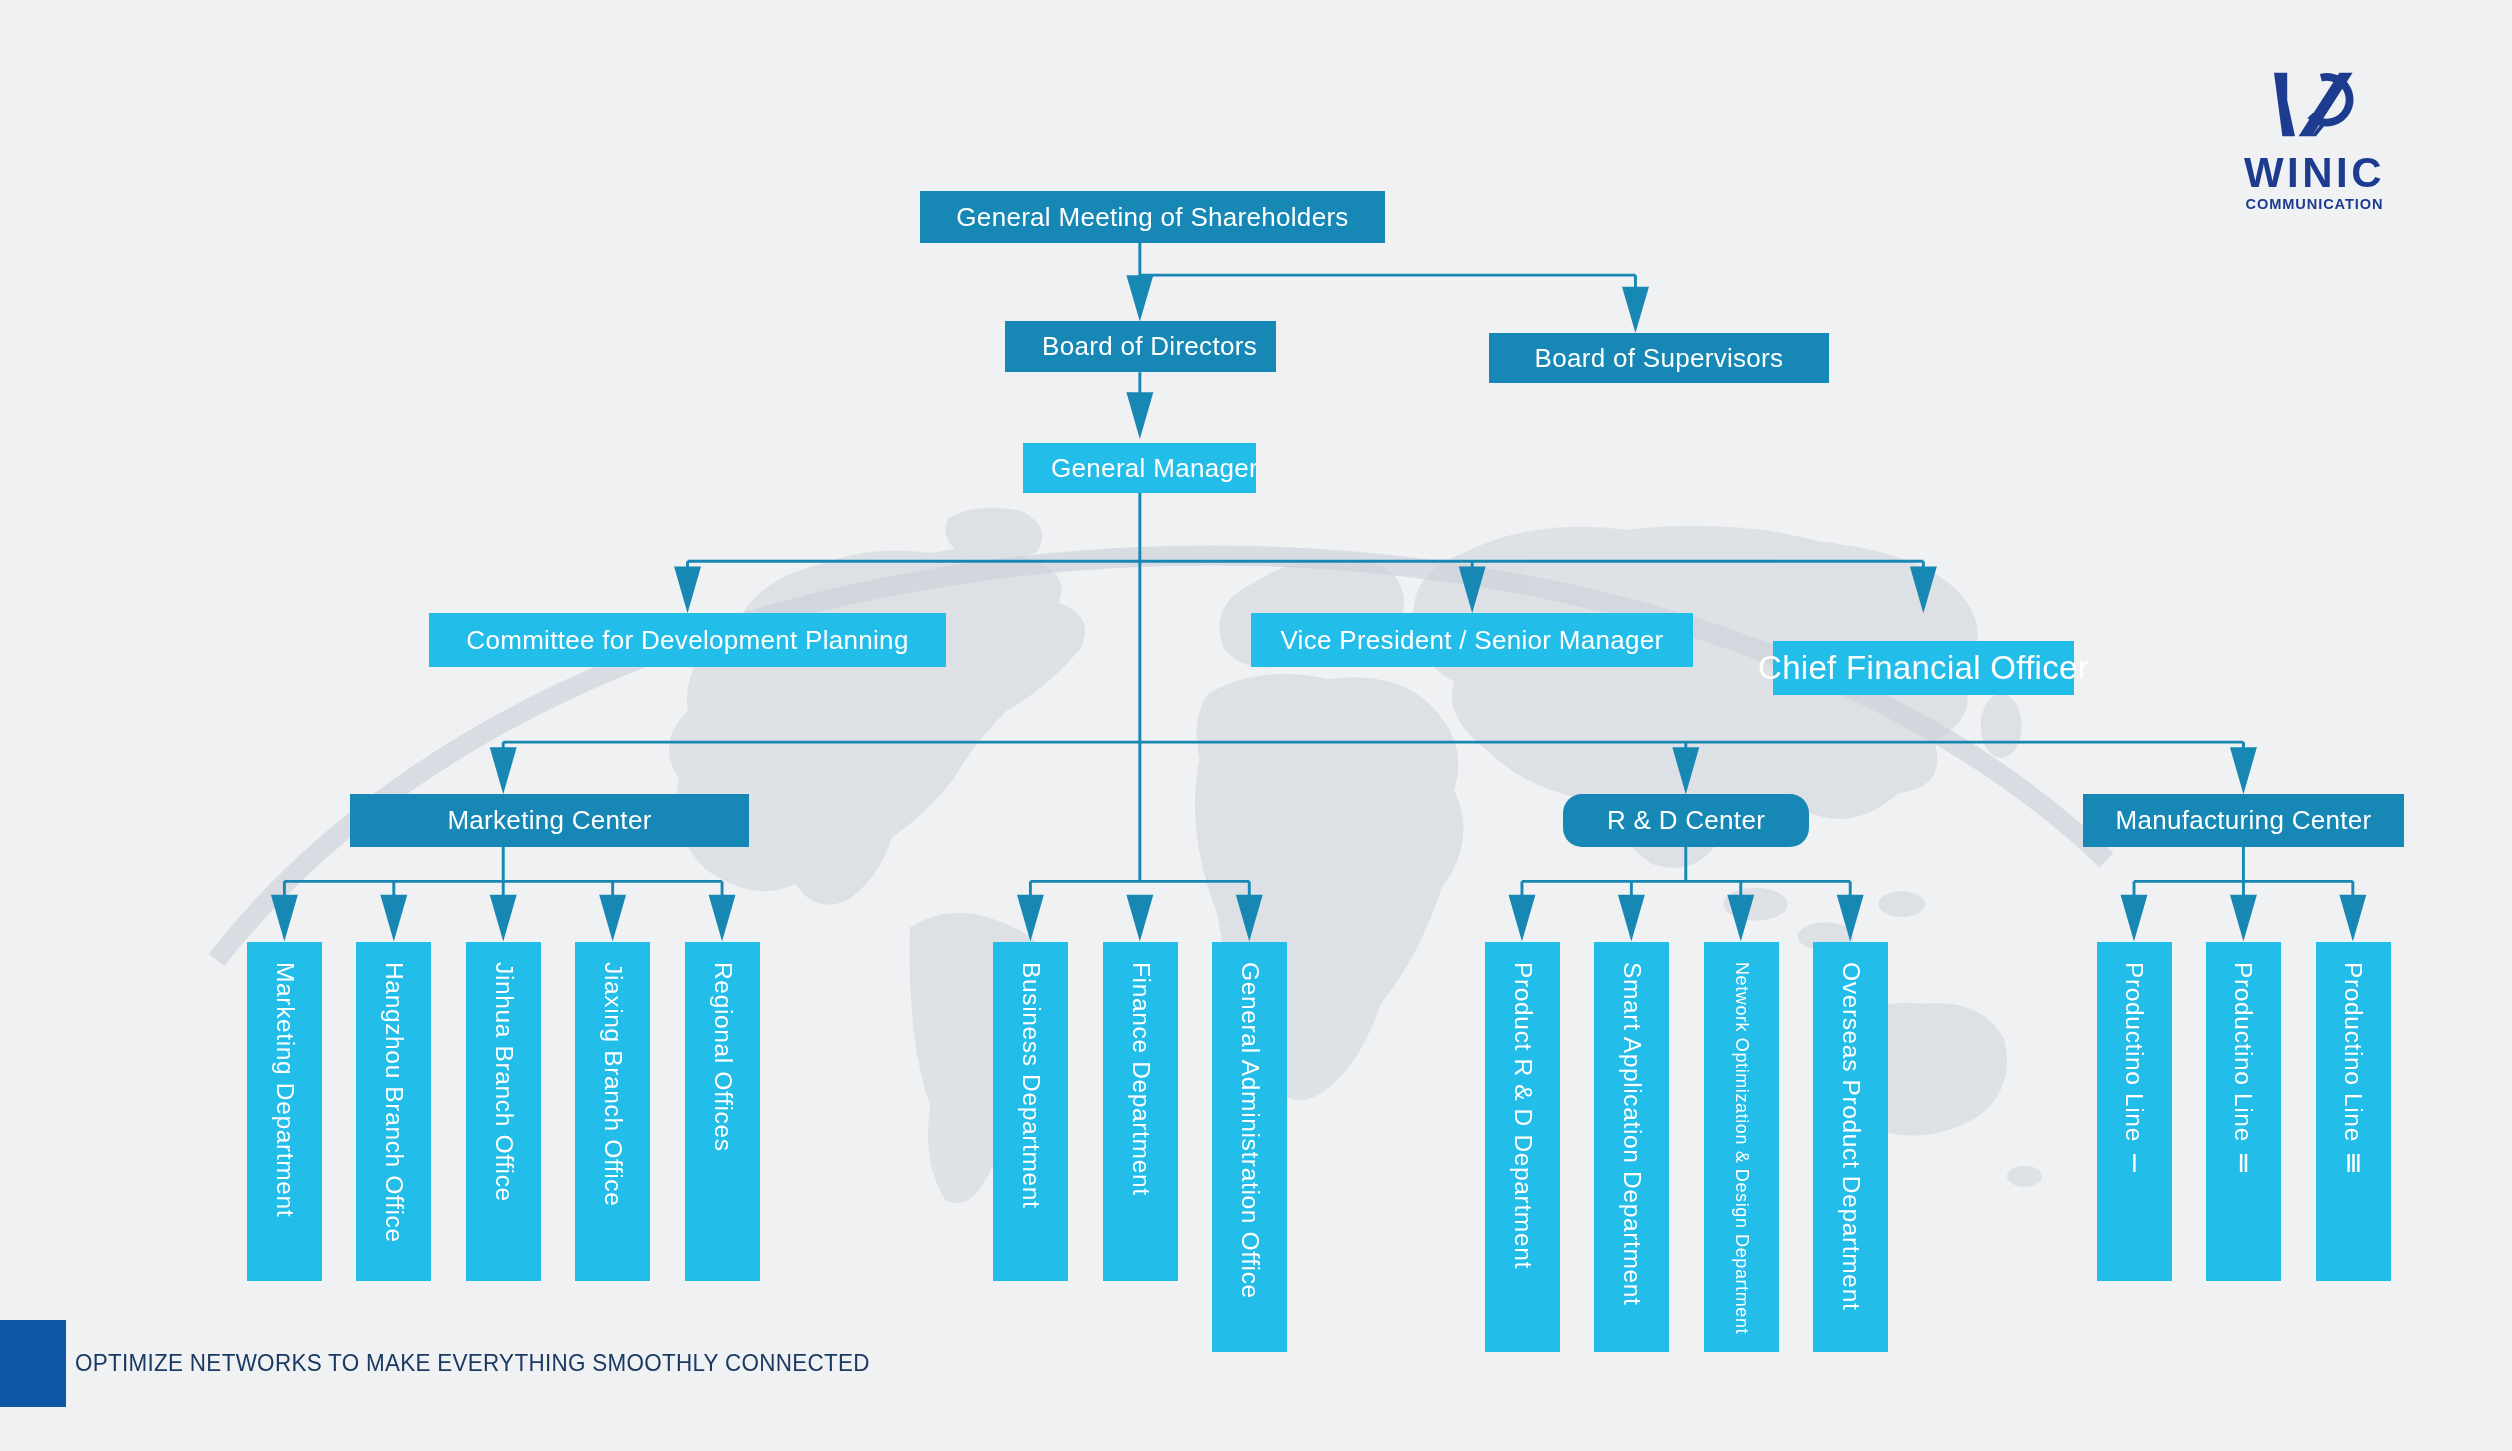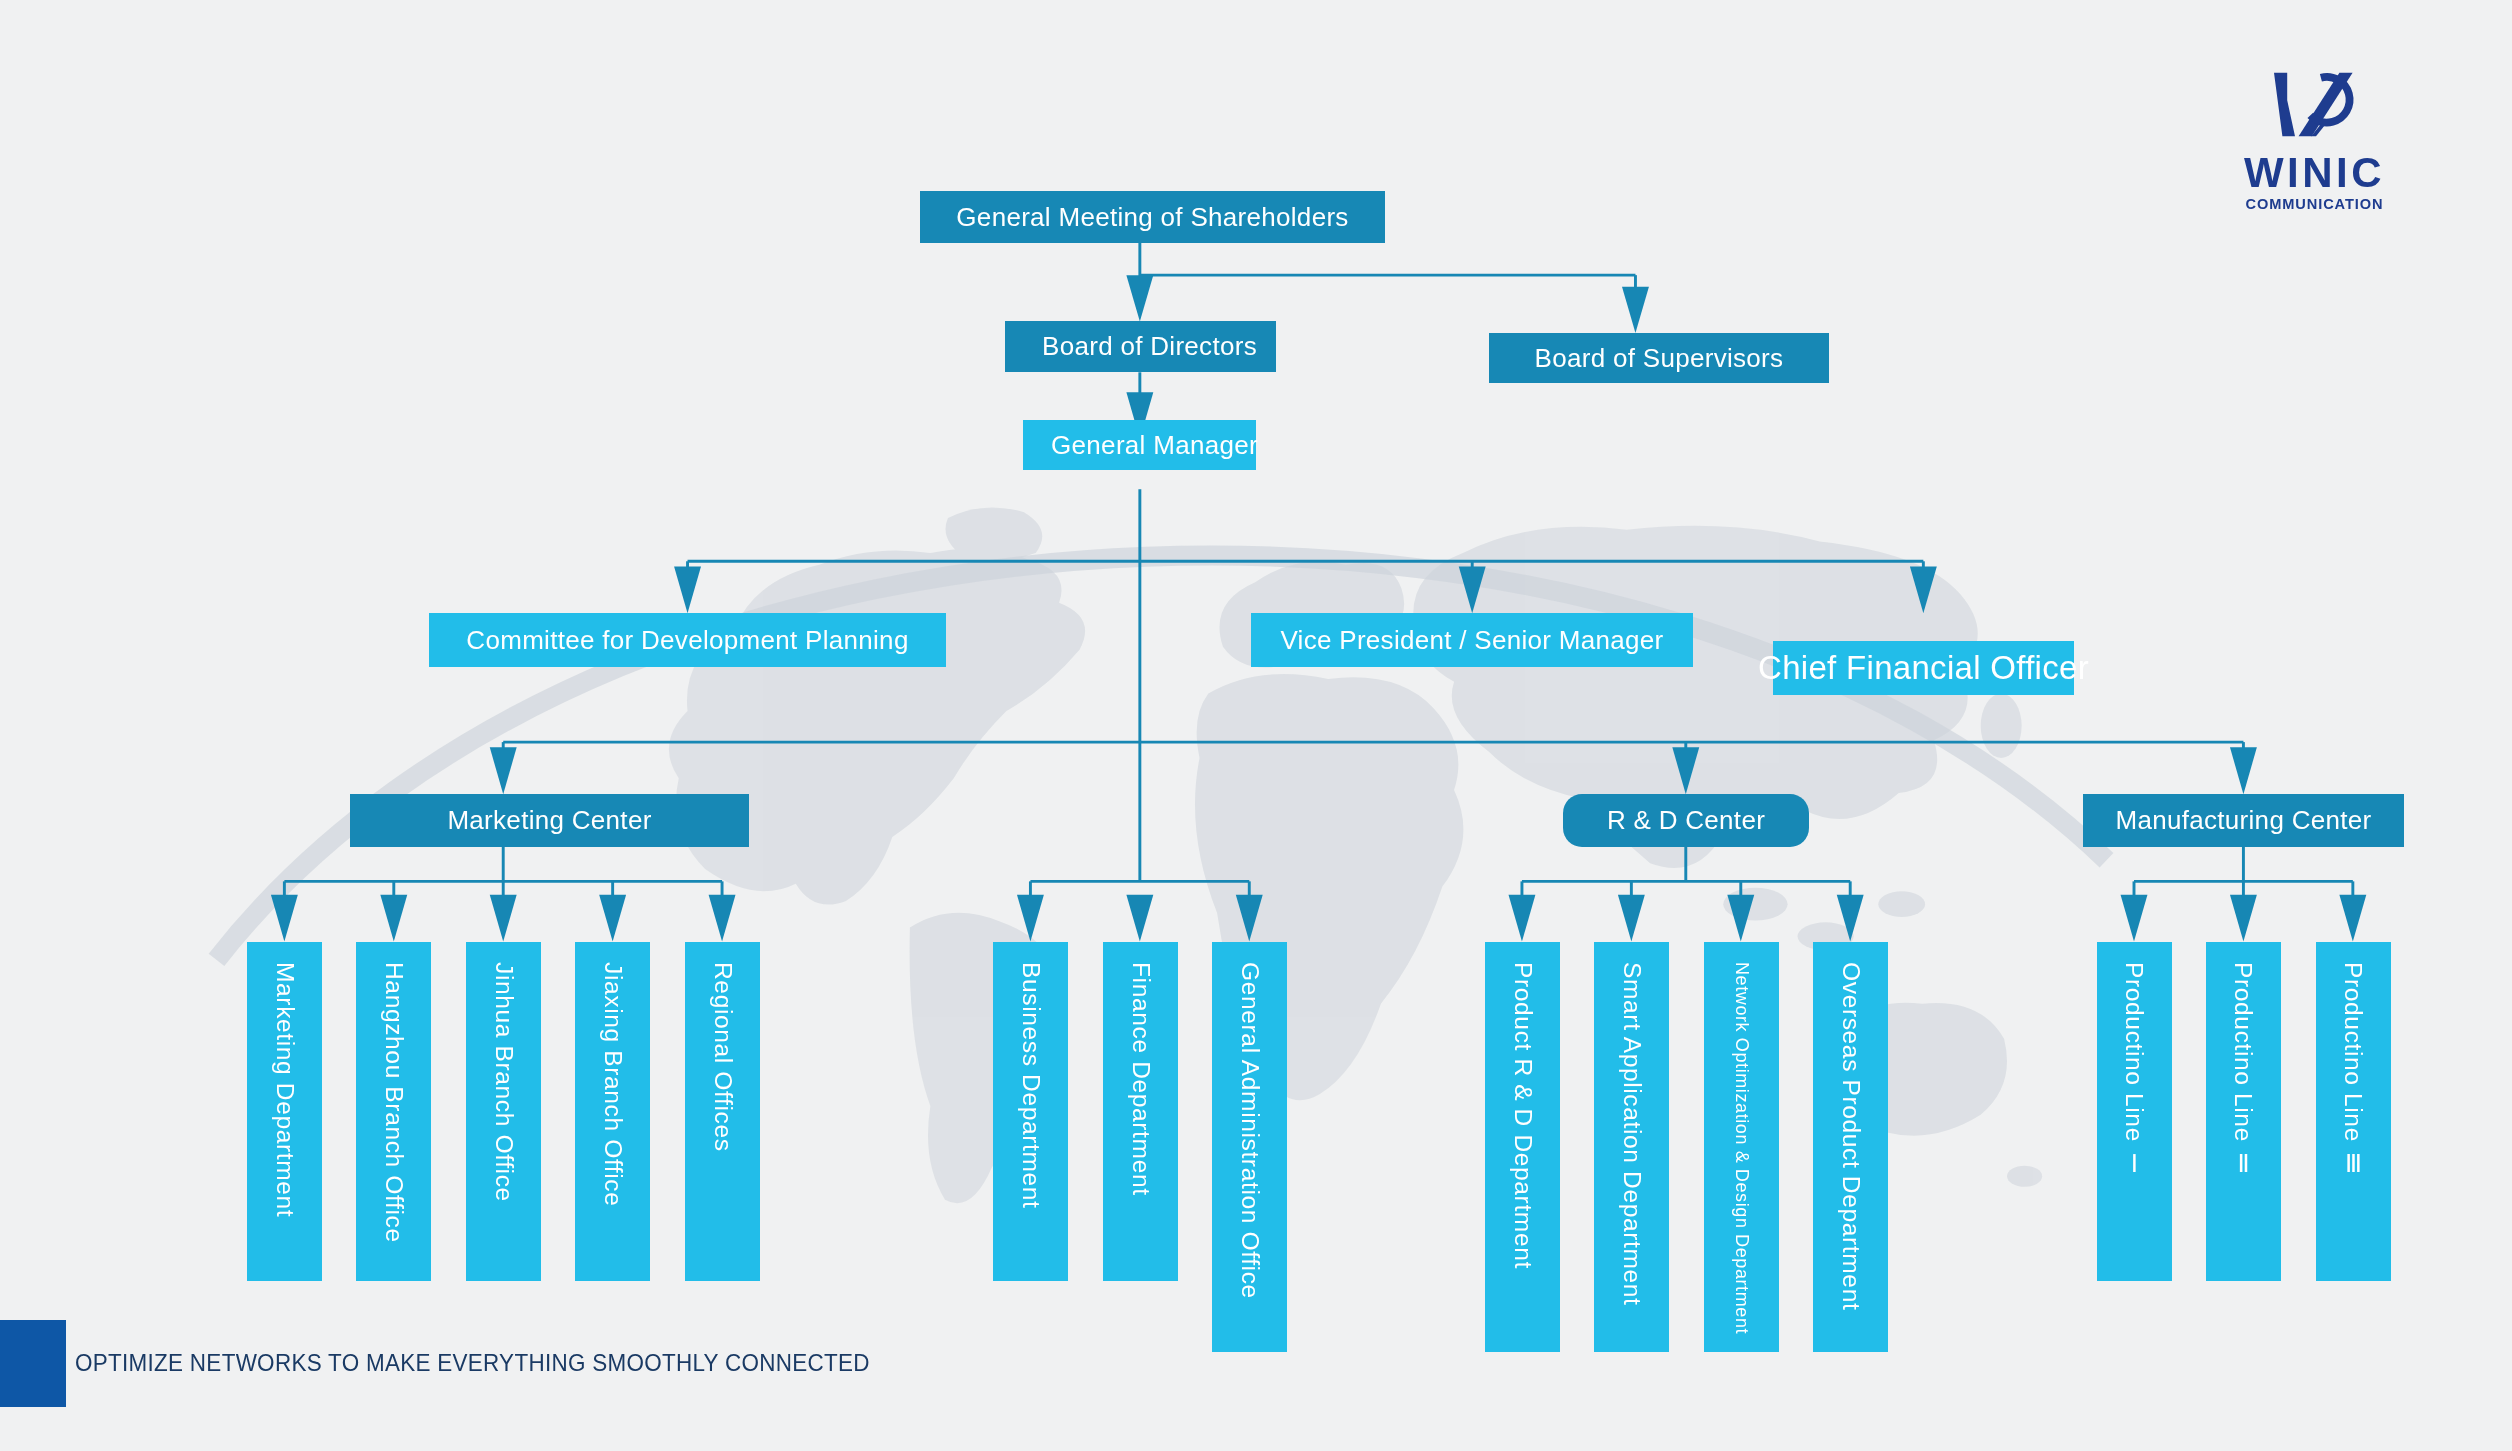--- a/index.html
+++ b/index.html
@@ -152,21 +152,21 @@
     <polygon points="3139,1529 3185,1529 3162,1609"></polygon>
     <polygon points="3624,1529 3670,1529 3647,1609"></polygon>
     <polygon points="3811,1529 3857,1529 3834,1609"></polygon>
     <polygon points="3998,1529 4044,1529 4021,1609"></polygon>
   </g>
 </svg>
 
 <div class="node primary" style="left:907px;top:191px;width:465px;height:52px;margin-left:13px;">General Meeting of Shareholders</div>
 <div class="node primary" style="left:1005px;top:321px;width:271px;height:51px;padding-left:18px;">Board of Directors</div>
 <div class="node primary" style="left:1489px;top:333px;width:340px;height:50px;">Board of Supervisors</div>
-<div class="node secondary" style="left:1023px;top:420px;width:233px;height:50px;padding-left:30px;">General Manager</div>
+<div class="node secondary" style="left:1023px;top:443px;width:233px;height:50px;padding-left:30px;">General Manager</div>
 <div class="node secondary" style="left:429px;top:613px;width:517px;height:54px;">Committee for Development Planning</div>
 <div class="node secondary" style="left:1251px;top:613px;width:442px;height:54px;">Vice President / Senior Manager</div>
 <div class="node secondary fs43" style="left:1773px;top:613px;width:301px;height:54px;">Chief Financial Officer</div>
 <div class="node primary" style="left:304px;top:794px;width:399px;height:53px;margin-left:46px;">Marketing Center</div>
 <div class="node primary" style="left:1563px;top:794px;width:246px;height:53px;border-radius:19px;">R &amp; D Center</div>
 <div class="node primary" style="left:2083px;top:794px;width:321px;height:53px;">Manufacturing Center</div>
 
 <div class="vnode short" style="left:247px;">
     <span>Marketing Department</span>
   </div>

